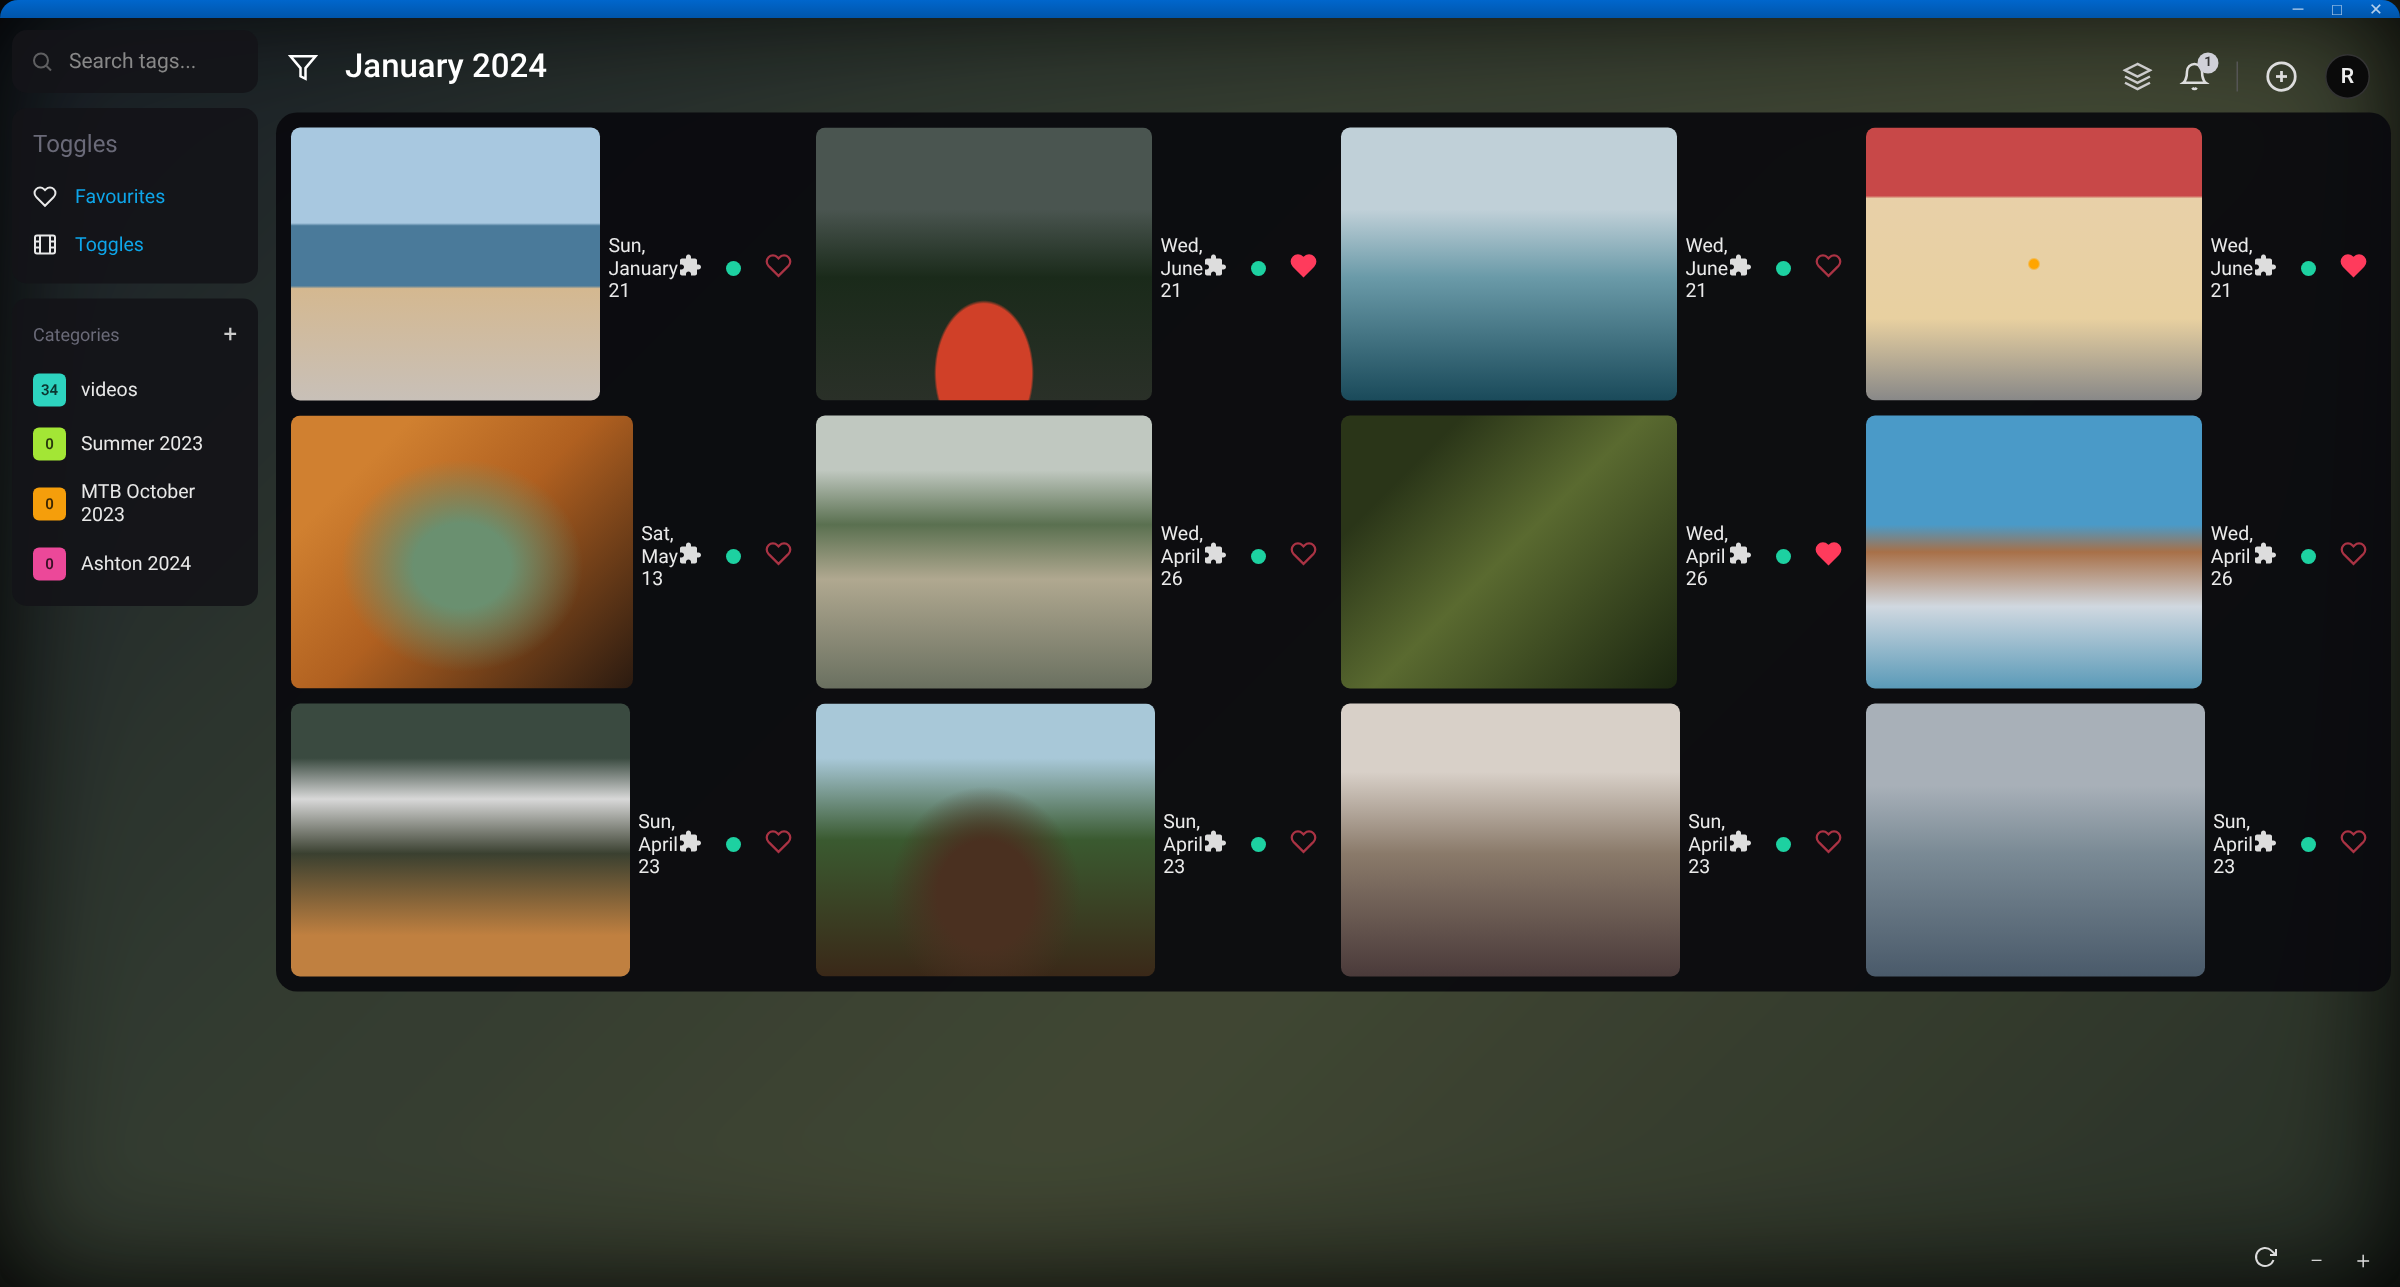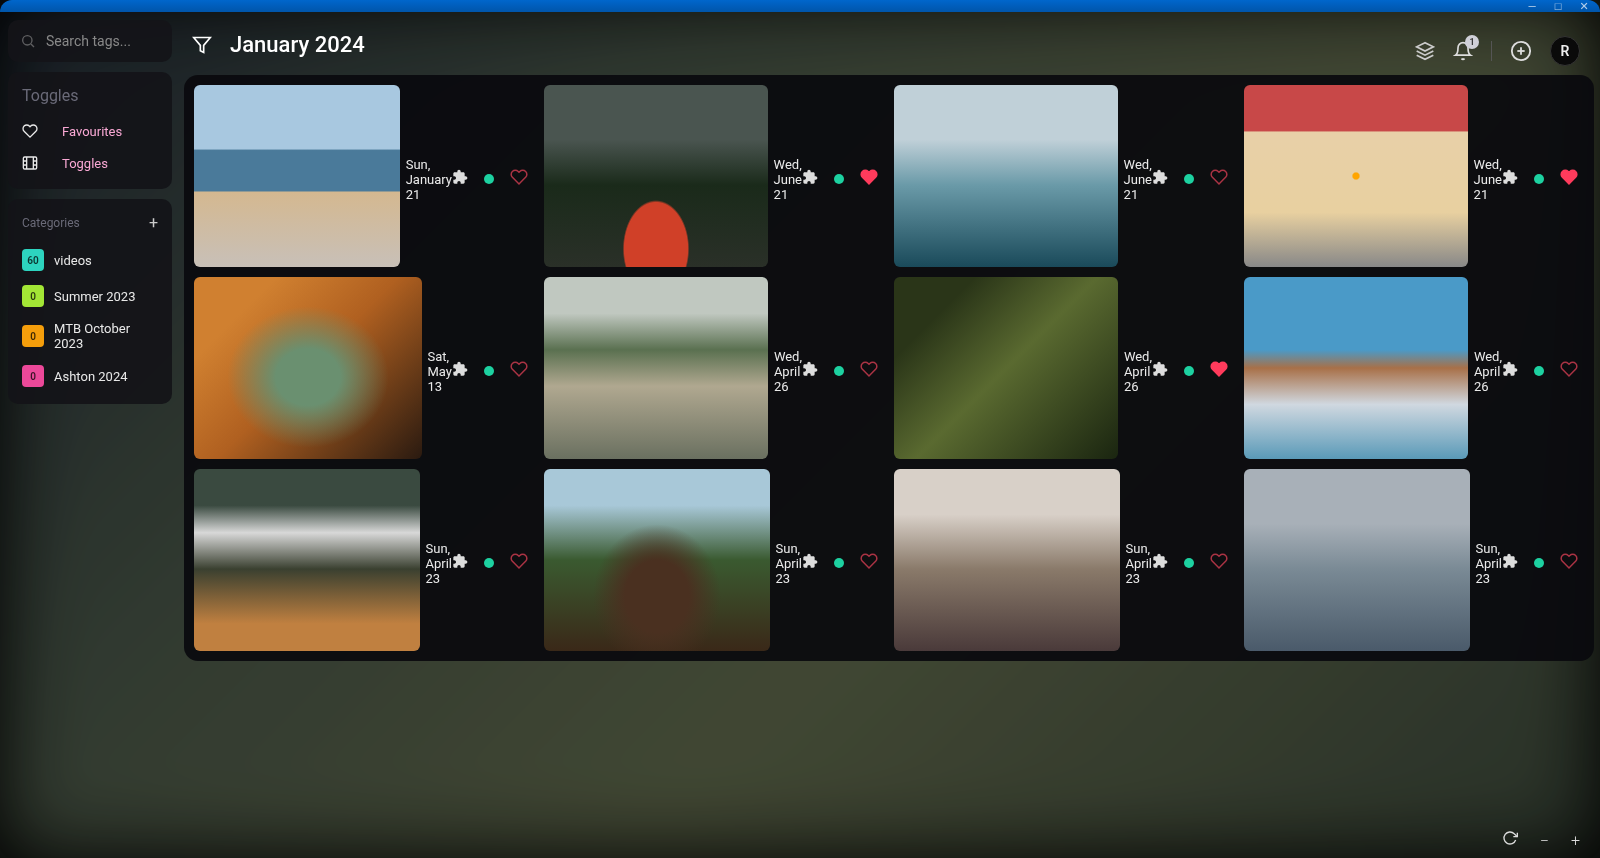--- a/index.html
+++ b/index.html
@@ -12,21 +12,21 @@
 .app-body { position: absolute; top: 12px; left: 0; right: 0; bottom: 0; background: rgba(0,0,0,0.1); display: flex; }
 
 .sidebar { width: 180px; padding: 8px; display: flex; flex-direction: column; gap: 10px; }
 .search-box { background: rgba(20,20,24,0.9); height: 42px; border-radius: 10px; display: flex; align-items: center; padding: 0 12px; gap: 10px; }
 .search-box svg { opacity: 0.5; flex-shrink: 0; }
 .search-box input { background: none; border: none; color: #ccc; font-size: 14px; outline: none; width: 100%; }
 .search-box input::placeholder { color: #888; }
 
 .panel { background: rgba(20,20,24,0.92); border-radius: 10px; padding: 10px 8px; }
 .panel-title { color: #6a6a78; font-size: 16px; padding: 4px 6px 10px; }
-.toggle-item { display: flex; align-items: center; gap: 24px; padding: 8px 6px; color: #f9a8d4; font-size: 13px; cursor: pointer; border-radius: 6px; }
+.toggle-item { display: flex; align-items: center; gap: 12px; padding: 8px 6px; color: #0ea5e9; font-size: 13px; cursor: pointer; border-radius: 6px; }
 .cat-header { display: flex; justify-content: space-between; align-items: center; padding: 4px 6px 10px; }
 .cat-header-title { color: #6a6a78; font-size: 12px; }
 .plus-small { color: #ccc; font-size: 16px; cursor: pointer; }
 .cat-item { display: flex; align-items: center; gap: 10px; padding: 7px 6px; color: #e8e8e8; font-size: 13px; cursor: pointer; border-radius: 6px; }
 .cat-badge { width: 22px; height: 22px; border-radius: 4px; display: flex; align-items: center; justify-content: center; font-size: 10px; color: rgba(0,0,0,0.75); font-weight: 600; flex-shrink: 0; }
 
 .main { flex: 1; overflow-y: auto; padding-right: 2px; }
 .main::-webkit-scrollbar { width: 8px; }
 .main::-webkit-scrollbar-track { background: transparent; }
 .main::-webkit-scrollbar-thumb { background: rgba(200,200,200,0.35); border-radius: 4px; }
@@ -115,21 +115,21 @@
         </div>
       </div>
 
       <div class="panel">
         <div class="cat-header">
           <span class="cat-header-title">Categories</span>
           <span class="plus-small">+</span>
         </div>
         <div id="cat-list">
             <div class="cat-item">
-              <div class="cat-badge" style="background: rgb(45, 212, 191);">60</div>
+              <div class="cat-badge" style="background: rgb(45, 212, 191);">34</div>
               <span>videos</span>
             </div>
             <div class="cat-item">
               <div class="cat-badge" style="background: rgb(163, 230, 53);">0</div>
               <span>Summer 2023</span>
             </div>
             <div class="cat-item">
               <div class="cat-badge" style="background: rgb(245, 158, 11);">0</div>
               <span>MTB October 2023</span>
             </div>

